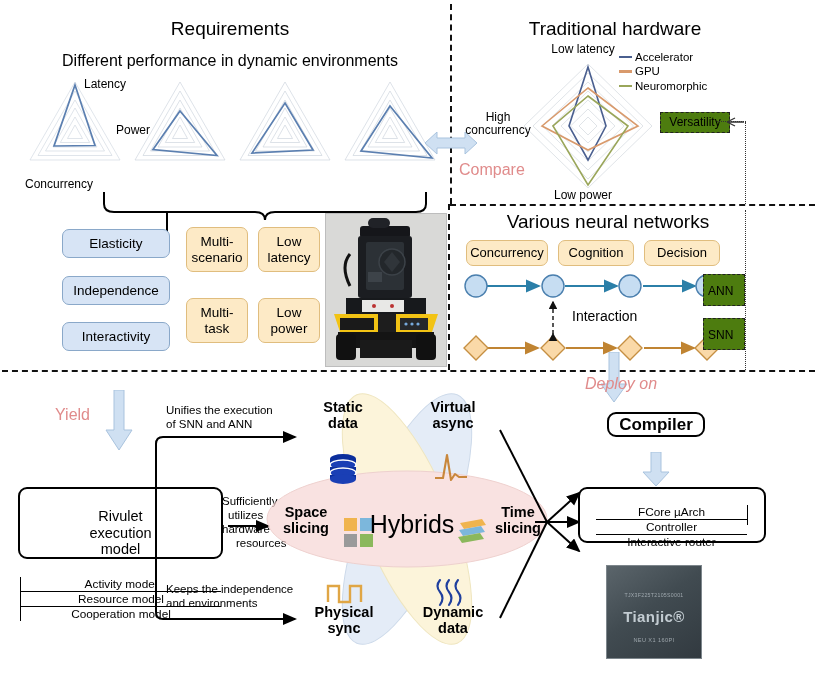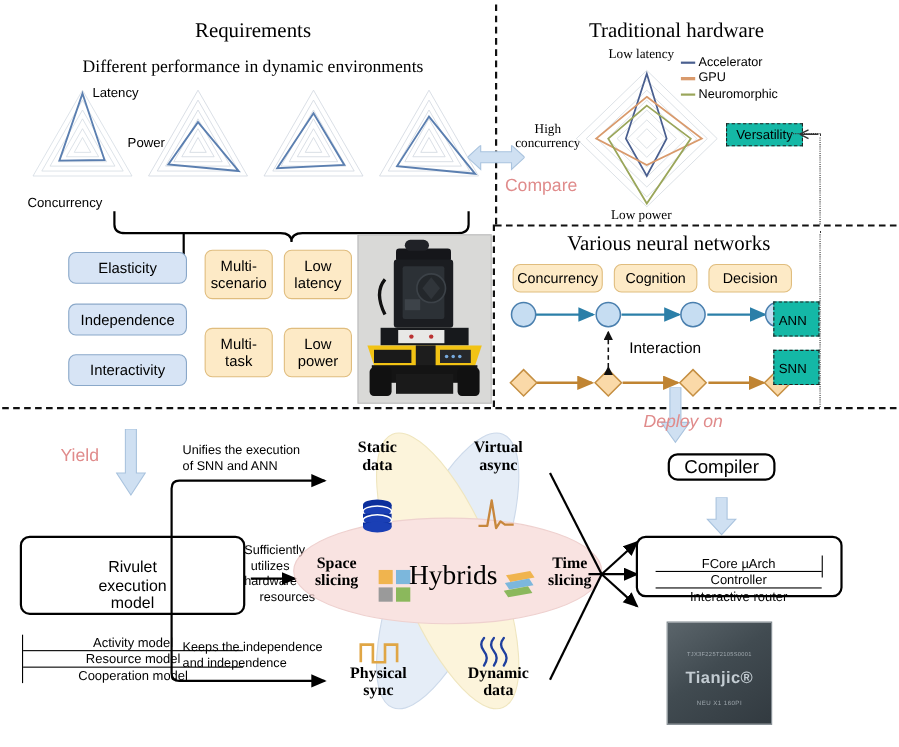--- a/index.html
+++ b/index.html
@@ -1,25 +1,25 @@
 <!DOCTYPE html>
 <html><head>
 <meta charset="utf-8">
 <style>
   html,body{margin:0;padding:0;background:#fff;}
   body{width:817px;height:679px;position:relative;overflow:hidden;
        font-family:"Liberation Sans","DejaVu Sans",sans-serif;color:#000;}
   .abs{position:absolute;}
-  .ctr{text-align:center;font-family:Liberation Serif, serif;}
+  .ctr{text-align:center;}
   .nosel{user-select:none;}
 
   
   .divider-h{position:absolute;border-top:2px dashed #111;}
   .divider-v{position:absolute;border-left:2px dashed #111;}
-  .dotted-box{border:1.5px dashed #222;background:#14b8a6;}
+  .dotted-box{border:1.5px dashed #222;background:#4d7c0f;}
   .dotted-line{position:absolute;border-left:1.5px dotted #333;}
   .dotted-line-h{position:absolute;border-top:1.5px dotted #333;}
 
   
   .title-lg{font-size:19px;font-weight:400;}
   .title-md{font-size:16px;}
   .label-sm{font-size:12px;}
   .label-xs{font-size:10.5px;}
 
   
@@ -307,21 +307,21 @@
 
 <div class="abs label-xs nosel" style="left:166px;top:404px;font-size:11.5px;">Unifies the execution</div>
 <div class="abs label-xs nosel" style="left:166px;top:418px;font-size:11.5px;">of SNN and ANN</div>
 
 <div class="abs label-xs nosel" style="left:222px;top:495px;font-size:11.5px;">Sufficiently</div>
 <div class="abs label-xs nosel" style="left:228px;top:509px;font-size:11.5px;">utilizes</div>
 <div class="abs label-xs nosel" style="left:222px;top:523px;font-size:11.5px;">hardware</div>
 <div class="abs label-xs nosel" style="left:222px;top:537px;font-size:11.5px;padding-left:14px;">resources</div>
 
 <div class="abs label-xs nosel" style="left:166px;top:583px;font-size:11.5px;">Keeps the independence</div>
-<div class="abs label-xs nosel" style="left:166px;top:597px;font-size:11.5px;">and independence</div>
+<div class="abs label-xs nosel" style="left:166px;top:597px;font-size:11.5px;">and environments</div>
 
 <div class="abs" style="left:262px;top:378px;width:290px;height:282px;">
   <svg width="290" height="282" viewBox="0 0 290 282">
     <g opacity="0.72">
 
       <ellipse cx="145" cy="141" rx="44" ry="134" transform="rotate(22 145 141)" fill="#dbe6f4" stroke="#b9cbe2" stroke-width="1"></ellipse>
 
       <ellipse cx="145" cy="141" rx="44" ry="134" transform="rotate(-22 145 141)" fill="#fbf0cd" stroke="#e9dca6" stroke-width="1"></ellipse>
 
       <ellipse cx="145" cy="141" rx="140" ry="48" fill="#f7d8d6" stroke="#e8bfbc" stroke-width="1"></ellipse>
@@ -402,21 +402,21 @@
     </marker>
   </defs>
   <path d="M5,5 L52,97" fill="none" stroke="#000" stroke-width="2"></path>
   <path d="M40,97 L52,97" fill="none" stroke="#000" stroke-width="2"></path>
   <path d="M5,193 L52,97" fill="none" stroke="#000" stroke-width="2"></path>
   <path d="M52,97 L84,68" fill="none" stroke="#000" stroke-width="2" marker-end="url(#blk3)"></path>
   <path d="M52,97 L84,97" fill="none" stroke="#000" stroke-width="2" marker-end="url(#blk3)"></path>
   <path d="M52,97 L84,126" fill="none" stroke="#000" stroke-width="2" marker-end="url(#blk3)"></path>
 </svg>
 
-<div class="abs boxr title-md" style="left:607px;top:412px;width:98px;height:25px;font-size:17px;">Compiler</div>
+<div class="abs boxr title-md" style="left:607px;top:412px;width:98px;height:25px;font-size:17px;font-weight:bold;">Compiler</div>
 
 <svg class="abs" style="left:642px;top:452px;" width="28" height="36" viewBox="0 0 28 36">
   <path d="M9,0 L19,0 L19,20 L27,20 L14,34 L1,20 L9,20 Z" fill="#cfe0f2" stroke="#a9c3de" stroke-width="1"></path>
 </svg>
 
 <div class="abs boxr" style="left:578px;top:487px;width:188px;height:56px;padding:16px;">
   <div style="display:flex;width:100%;height:100%;">
     <div style="flex:1;display:flex;flex-direction:column;border-right:1.8px solid #000;">
       <div style="flex:1;display:flex;align-items:center;justify-content:center;font-size:11.8px;
                   border-bottom:1.6px solid #000;">FCore µArch</div>

